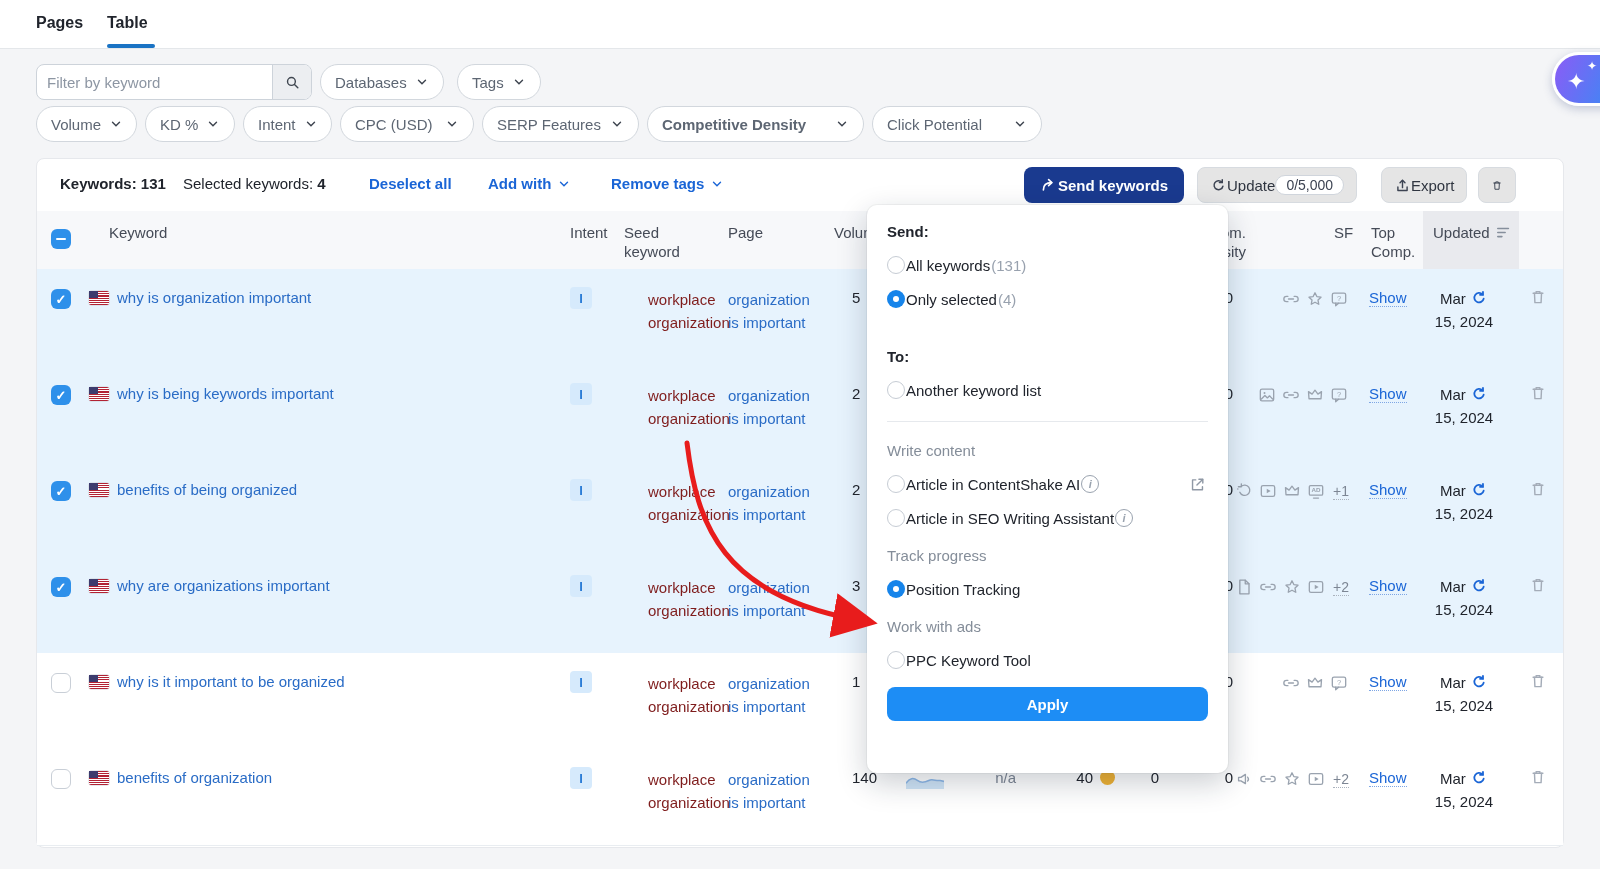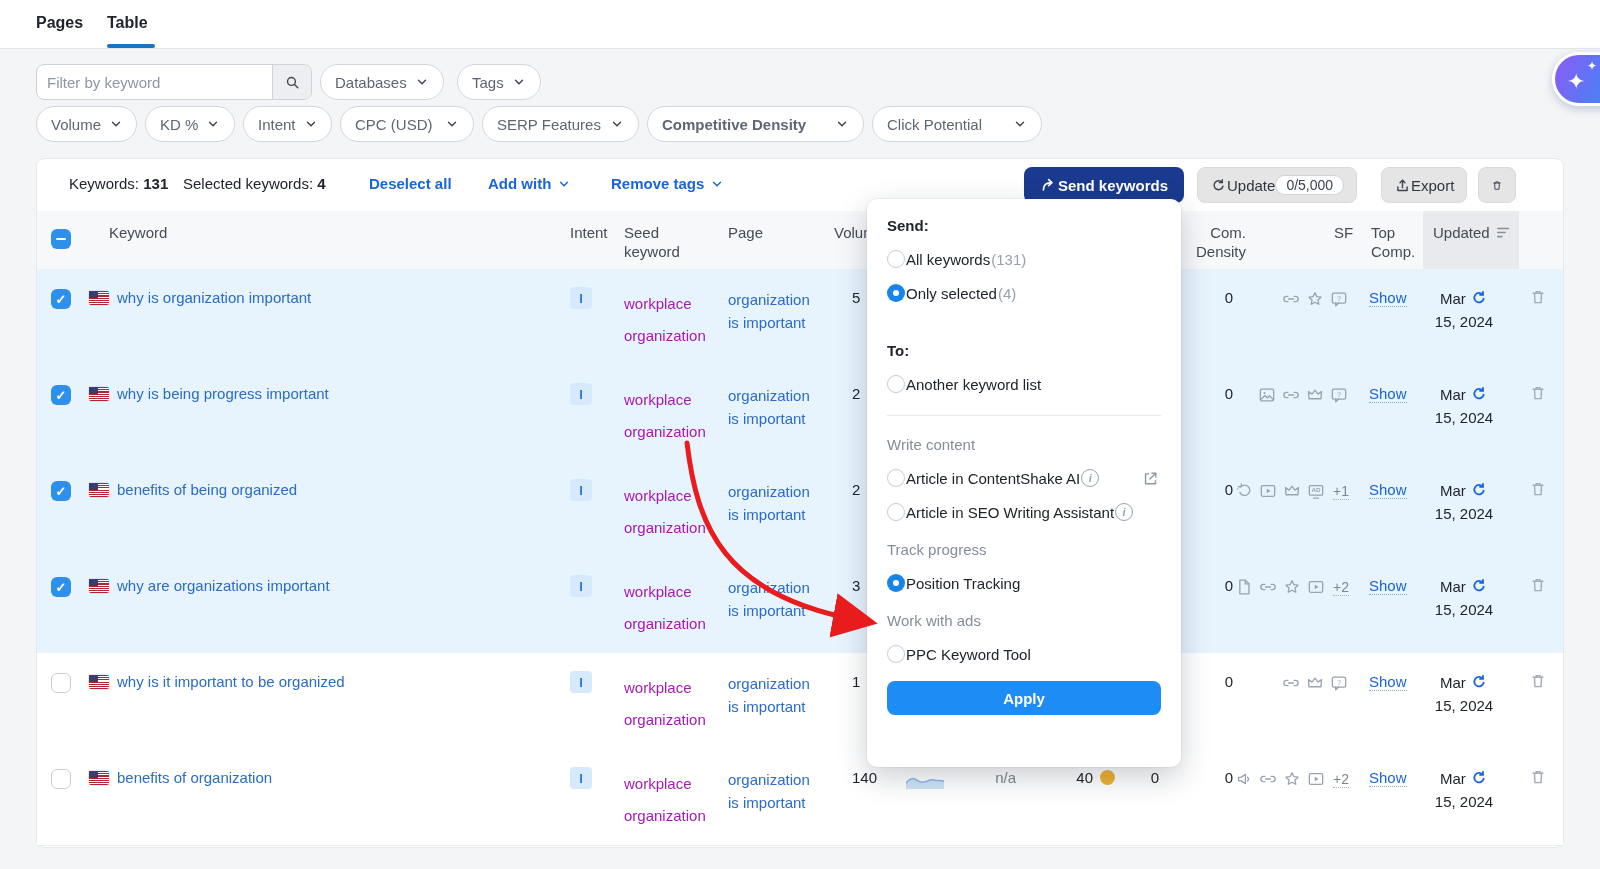--- a/index.html
+++ b/index.html
@@ -35,38 +35,38 @@
   
   .thead{position:absolute;left:0;top:52px;width:1526px;height:58px;background:#f7f8fa;border-bottom:1px solid #e9edf1;}
   .hcell{position:absolute;top:12px;font-size:15px;color:#454b57;line-height:19px;}
   .updated-bg{position:absolute;left:1386px;top:0;width:96px;height:58px;background:#e9eaee;}
   .rows{position:absolute;left:0;top:110px;width:1526px;}
   .trow{position:absolute;left:0;width:1526px;height:96px;border-bottom:1px solid #e9edf1;background:#fff;}
   .trow.selected{background:#e7f3fd;}
   .cell{position:absolute;font-size:15px;color:#20242c;}
   .kw-link{color:#2a6cc6;text-decoration:none;cursor:pointer;}
   .page-link{color:#2a6cc6;cursor:pointer;width:96px;line-height:23px;}
-  .seed{width:84px;line-height:32px;color:#a21caf;}
+  .seed{width:84px;line-height:23px;color:#7f1d1d;margin-left:24px;}
   .intent-badge{width:22px;height:22px;border-radius:4px;background:#d6eafc;color:#2b7cd6;font-size:13px;font-weight:700;display:flex;align-items:center;justify-content:center;}
   .cb{width:20px;height:20px;border-radius:6px;box-sizing:border-box;display:flex;align-items:center;justify-content:center;cursor:pointer;}
   .cb.on{background:#2e90ea;color:#fff;font-size:13px;font-weight:700;}
   .cb.off{background:#fff;border:1.5px solid #c9cfd7;}
   .cb.indet{background:#2e90ea;}
   .cb.indet::after{content:"";width:10px;height:2.5px;background:#fff;border-radius:2px;display:block;}
   .flag{width:20px;height:14px;display:inline-block;vertical-align:-2px;margin-right:8px;border-radius:2px;
     background:repeating-linear-gradient(180deg,#b22234 0 1.1px,#fff 1.1px 2.2px);position:relative;box-shadow:0 0 0 .5px #d0d4da;}
   .flag::after{content:"";position:absolute;left:0;top:0;width:9px;height:7px;background:#3c3b6e;}
   .sf-cell{display:flex;align-items:center;gap:4px;justify-content:flex-end;width:108px;}
   .more-badge{font-size:14px;color:#7d8694;border-bottom:1px dotted #aab2bd;margin-left:3px;cursor:pointer;}
   .show-link{color:#1a65d6;border-bottom:1px dotted #7ea6e4;cursor:pointer;}
   .upd{width:62px;text-align:center;line-height:23px;}
   .kd-dot{width:15px;height:15px;border-radius:50%;display:inline-block;vertical-align:-2px;margin-left:7px;}
   .icon-btn{cursor:pointer;}
   
-  .popover{position:absolute;left:867px;top:199px;width:314px;height:568px;background:#fff;border-radius:10px;
+  .popover{position:absolute;left:867px;top:205px;width:361px;height:568px;background:#fff;border-radius:10px;
     box-shadow:0 10px 30px rgba(20,30,50,.22), 0 0 0 1px rgba(0,0,0,.04);z-index:40;padding:16px 20px;box-sizing:border-box;}
   .pop-h{font-size:15px;font-weight:700;color:#20242c;margin-top:2px;}
   .opt{display:flex;align-items:flex-end;gap:1px;margin-top:16px;cursor:pointer;font-size:15px;position:relative;}
   .radio{width:18px;height:18px;border-radius:50%;box-sizing:border-box;border:1.5px solid #c6ccd4;background:#fff;flex:0 0 auto;position:relative;}
   .radio.sel{border:none;background:#1684ea;}
   .radio.sel::after{content:"";position:absolute;left:6px;top:6px;width:6px;height:6px;border-radius:50%;background:#fff;}
   .opt .count{color:#98a1ae;}
   .sect{font-size:15px;color:#848d99;margin-top:20px;}
   .pop-divider{height:1px;background:#e6e9ed;margin:22px 0 2px 0;}
   .apply-btn{margin-top:18px;width:100%;height:34px;border:none;border-radius:8px;color:#fff;font-size:15px;font-weight:700;cursor:pointer;font-family:inherit;}
@@ -152,21 +152,21 @@
     <div class="pill" style="left: 872px; top: 106px; width: 170px;">
       <span style="flex:1">Click Potential</span>
       <svg class="chev" viewBox="0 0 20 20" fill="none" stroke="#3c434e" stroke-width="2" stroke-linecap="round">
         <path d="M5 7.5l5 5 5-5"></path>
       </svg>
     </div>
   </div>
 
 <div class="card">
   <div class="toolbar">
-    <div class="tb-item" style="left:32px;">
+    <div class="tb-item" style="left:23px;font-weight:bold;">
       <span>Keywords:</span> <b>131</b>
     </div>
     <div class="tb-item" style="left:146px;">
       <span>Selected keywords:</span> <b>4</b>
     </div>
     <div class="tb-item tb-link" style="left:332px;">Deselect all</div>
     <div class="tb-item tb-link" style="left:451px;">
       <span>Add with</span>
       <svg class="chev" viewBox="0 0 20 20" fill="none" stroke="#1a65d6" stroke-width="2" stroke-linecap="round">
           <path d="M5 7.5l5 5 5-5"></path>
@@ -275,21 +275,21 @@
             <path d="M5.5 7h13"></path>
             <path d="M9.5 7V4.8h5V7"></path>
             <path d="M7.3 7l.6 12.5h8.2L16.7 7"></path>
           </svg>
         </div>
       </div>
       <div class="trow selected" style="top: 96px;">
         <div class="cell" style="left:14px;top:20px;">
           <span class="cb on">✓</span>
         </div>
-        <div class="cell" style="left:52px;top:20px;white-space:nowrap;"><span class="flag"></span><span class="kw-link">why is being progress important</span></div>
+        <div class="cell" style="left:52px;top:20px;white-space:nowrap;"><span class="flag"></span><span class="kw-link">why is being keywords important</span></div>
         <div class="cell" style="left:533px;top:18px;">
           <span class="intent-badge">I</span>
         </div>
         <div class="cell seed" style="left:587px;top:19px;">workplace organization</div>
         <div class="cell page-link" style="left:691px;top:19px;">organization is important</div>
         <div class="cell" style="left:815px;top:20px;">2</div>
         <div class="cell" style="left:1150px;top:20px;width:46px;text-align:right;">0</div>
         <div class="cell sf-cell" style="left:1204px;top:20px;">
           <span style="display:inline-flex">
             <svg class="inline-svg" width="20" height="20" viewBox="0 0 24 24" fill="none" stroke="#9aa3af" stroke-width="1.6" stroke-linecap="round" stroke-linejoin="round">

